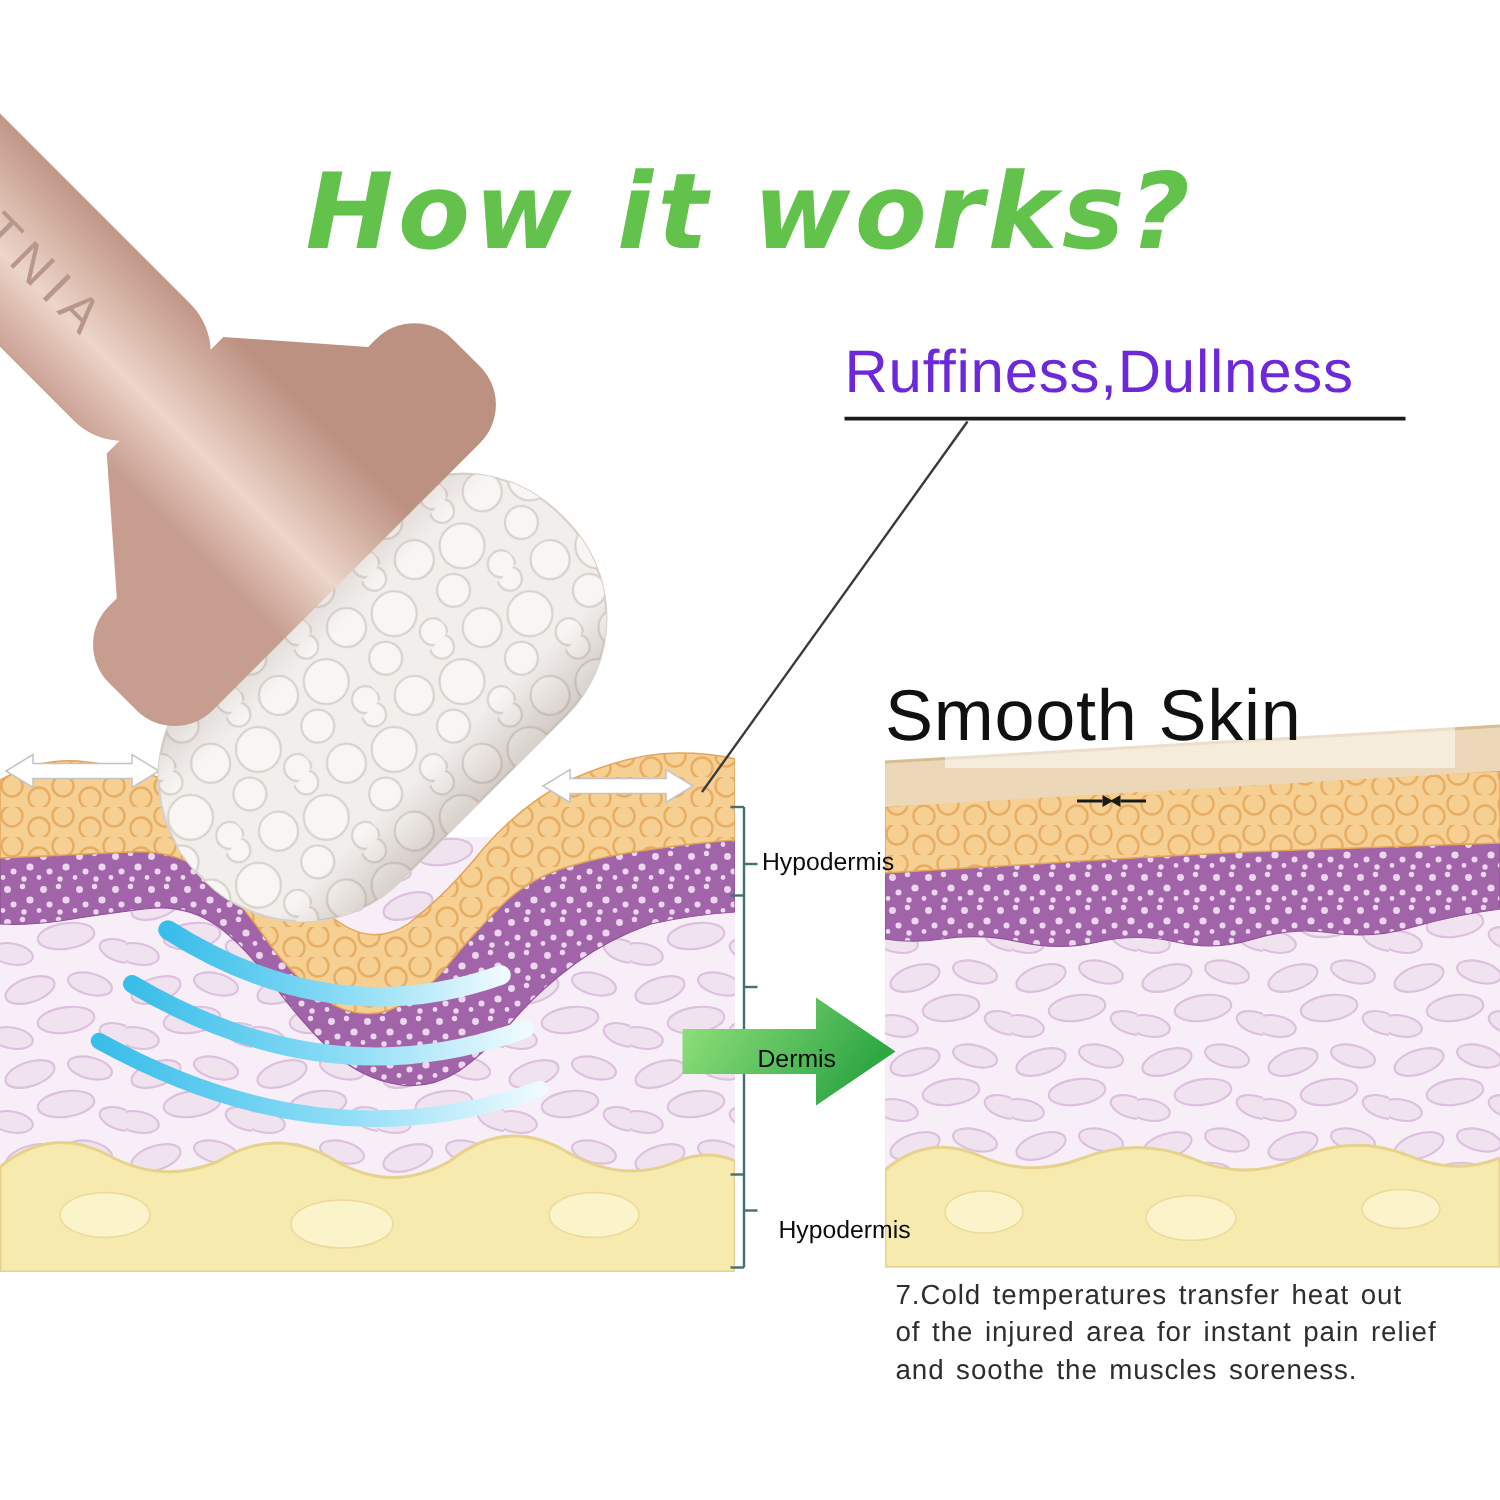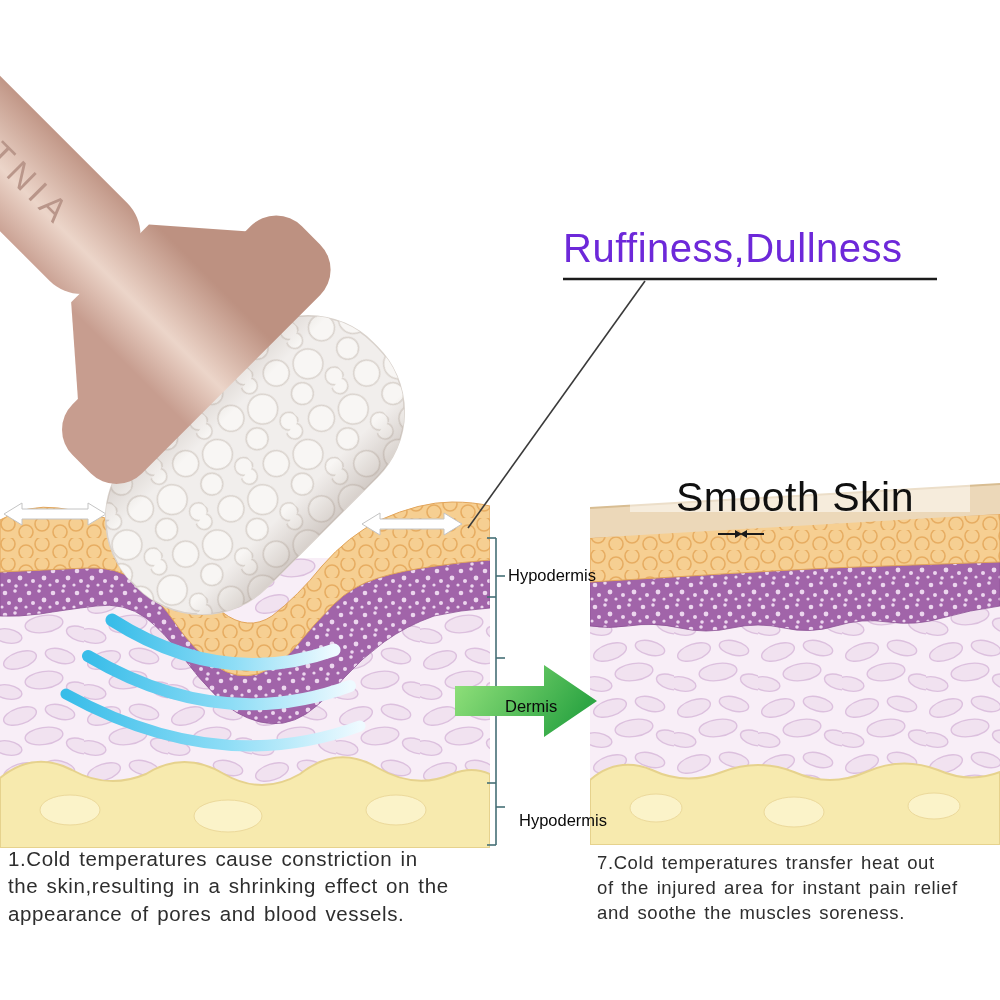--- a/index.html
+++ b/index.html
@@ -8,21 +8,21 @@
   .abs{position:absolute;}
   svg.layer{position:absolute;}
   .skin-left{left:0;top:478px;z-index:1;}
   .skin-right{left:590px;top:470px;z-index:1;}
   .tool{left:-160px;top:0;z-index:2;}
   .overlay{left:0;top:0;z-index:3;pointer-events:none;}
   .title{top:100px;left:0;width:100%;text-align:center;
          font:italic 700 70px "DejaVu Sans",sans-serif;
          color:var(--title-green,#62c24b);letter-spacing:3px;z-index:4;}
   .problem-label{left:563px;top:226px;font-size:40px;color:#6d28d9;letter-spacing:.5px;z-index:4;}
-  .smooth-label{left:590px;top:474px;width:410px;text-align:center;font-size:41px;color:#101010;letter-spacing:.5px;z-index:4;}
+  .smooth-label{left:590px;top:450px;width:410px;text-align:left;font-size:48px;color:#101010;letter-spacing:.5px;z-index:4;}
   .layer-label{font-size:16.5px;color:#0a0a0a;z-index:4;}
   .lab-epi{left:508px;top:566px;}
   .lab-der{left:505px;top:649px;margin-top:48px;}
   .lab-hyp{left:519px;top:798px;margin-top:13px;}
   .caption{color:var(--text-dark,#2e2e2e);line-height:1.34;letter-spacing:.6px;word-spacing:2px;white-space:pre-line;z-index:4;}
   .caption-left{left:8px;top:845px;width:475px;font-size:20.5px;}
   .caption-right{left:597px;top:851px;width:400px;font-size:18.5px;}
 </style>
 </head>
 <body>
@@ -158,24 +158,22 @@
       <line x1="487" y1="597" x2="496" y2="597"></line>
       <line x1="487" y1="783" x2="496" y2="783"></line>
       <line x1="487" y1="845" x2="496" y2="845"></line>
       <line x1="496" y1="576" x2="505" y2="576"></line>
       <line x1="496" y1="658" x2="505" y2="658"></line>
       <line x1="496" y1="807" x2="505" y2="807"></line>
     </g>
     <polygon points="455,686 544,686 544,665 597,701 544,737 544,716 455,716" fill="url(#gradGreen)"></polygon>
   </svg>
 
+  <div class="abs title">How it works?</div>
   <div class="abs problem-label">Ruffiness,Dullness</div>
   <div class="abs smooth-label">Smooth Skin</div>
   <div class="abs layer-label lab-epi">Hypodermis</div>
   <div class="abs layer-label lab-der">Dermis</div>
   <div class="abs layer-label lab-hyp">Hypodermis</div>
-  <div class="abs caption caption-left">1.Cold temperatures cause constriction in
-the skin,resulting in a shrinking effect on the
-appearance of pores and blood vessels.</div>
   <div class="abs caption caption-right">7.Cold temperatures transfer heat out
 of the injured area for instant pain relief
 and soothe the muscles soreness.</div>
 </div>
 
 </body></html>

